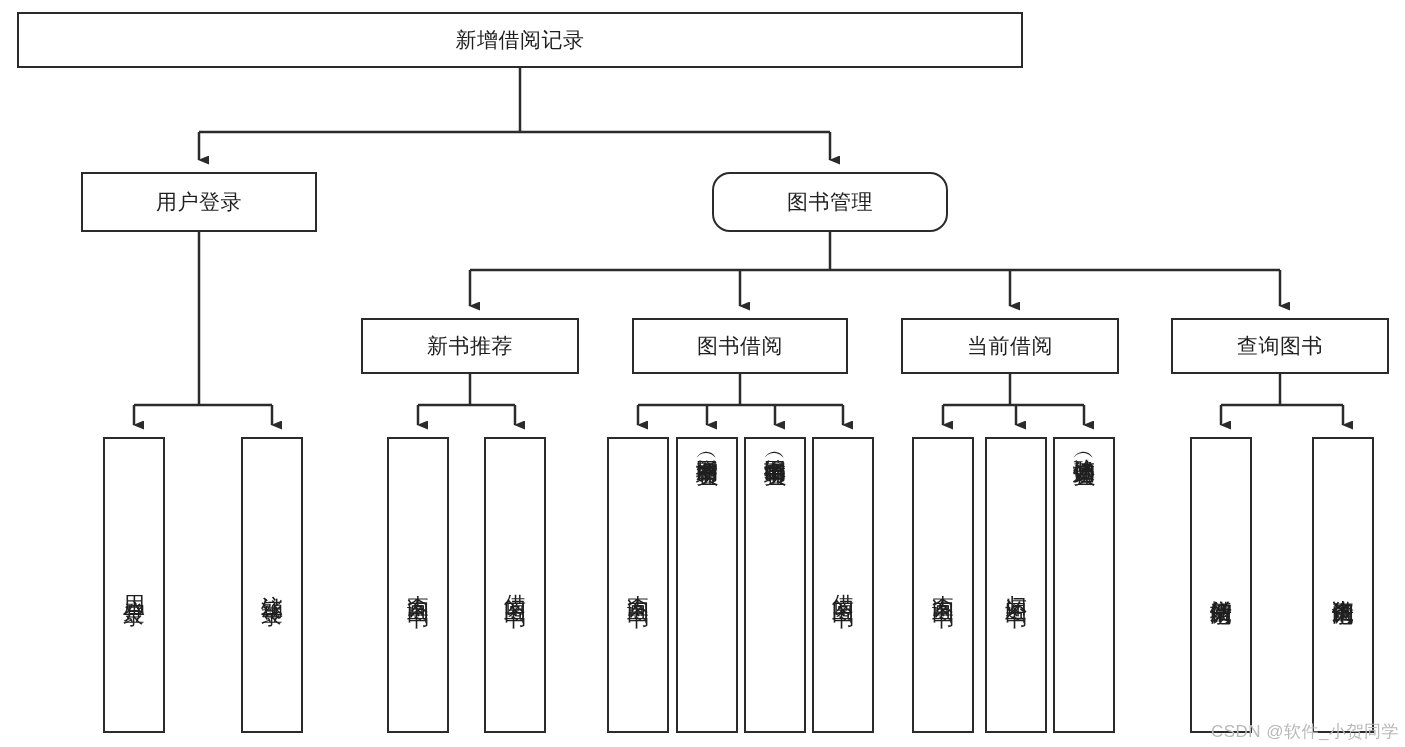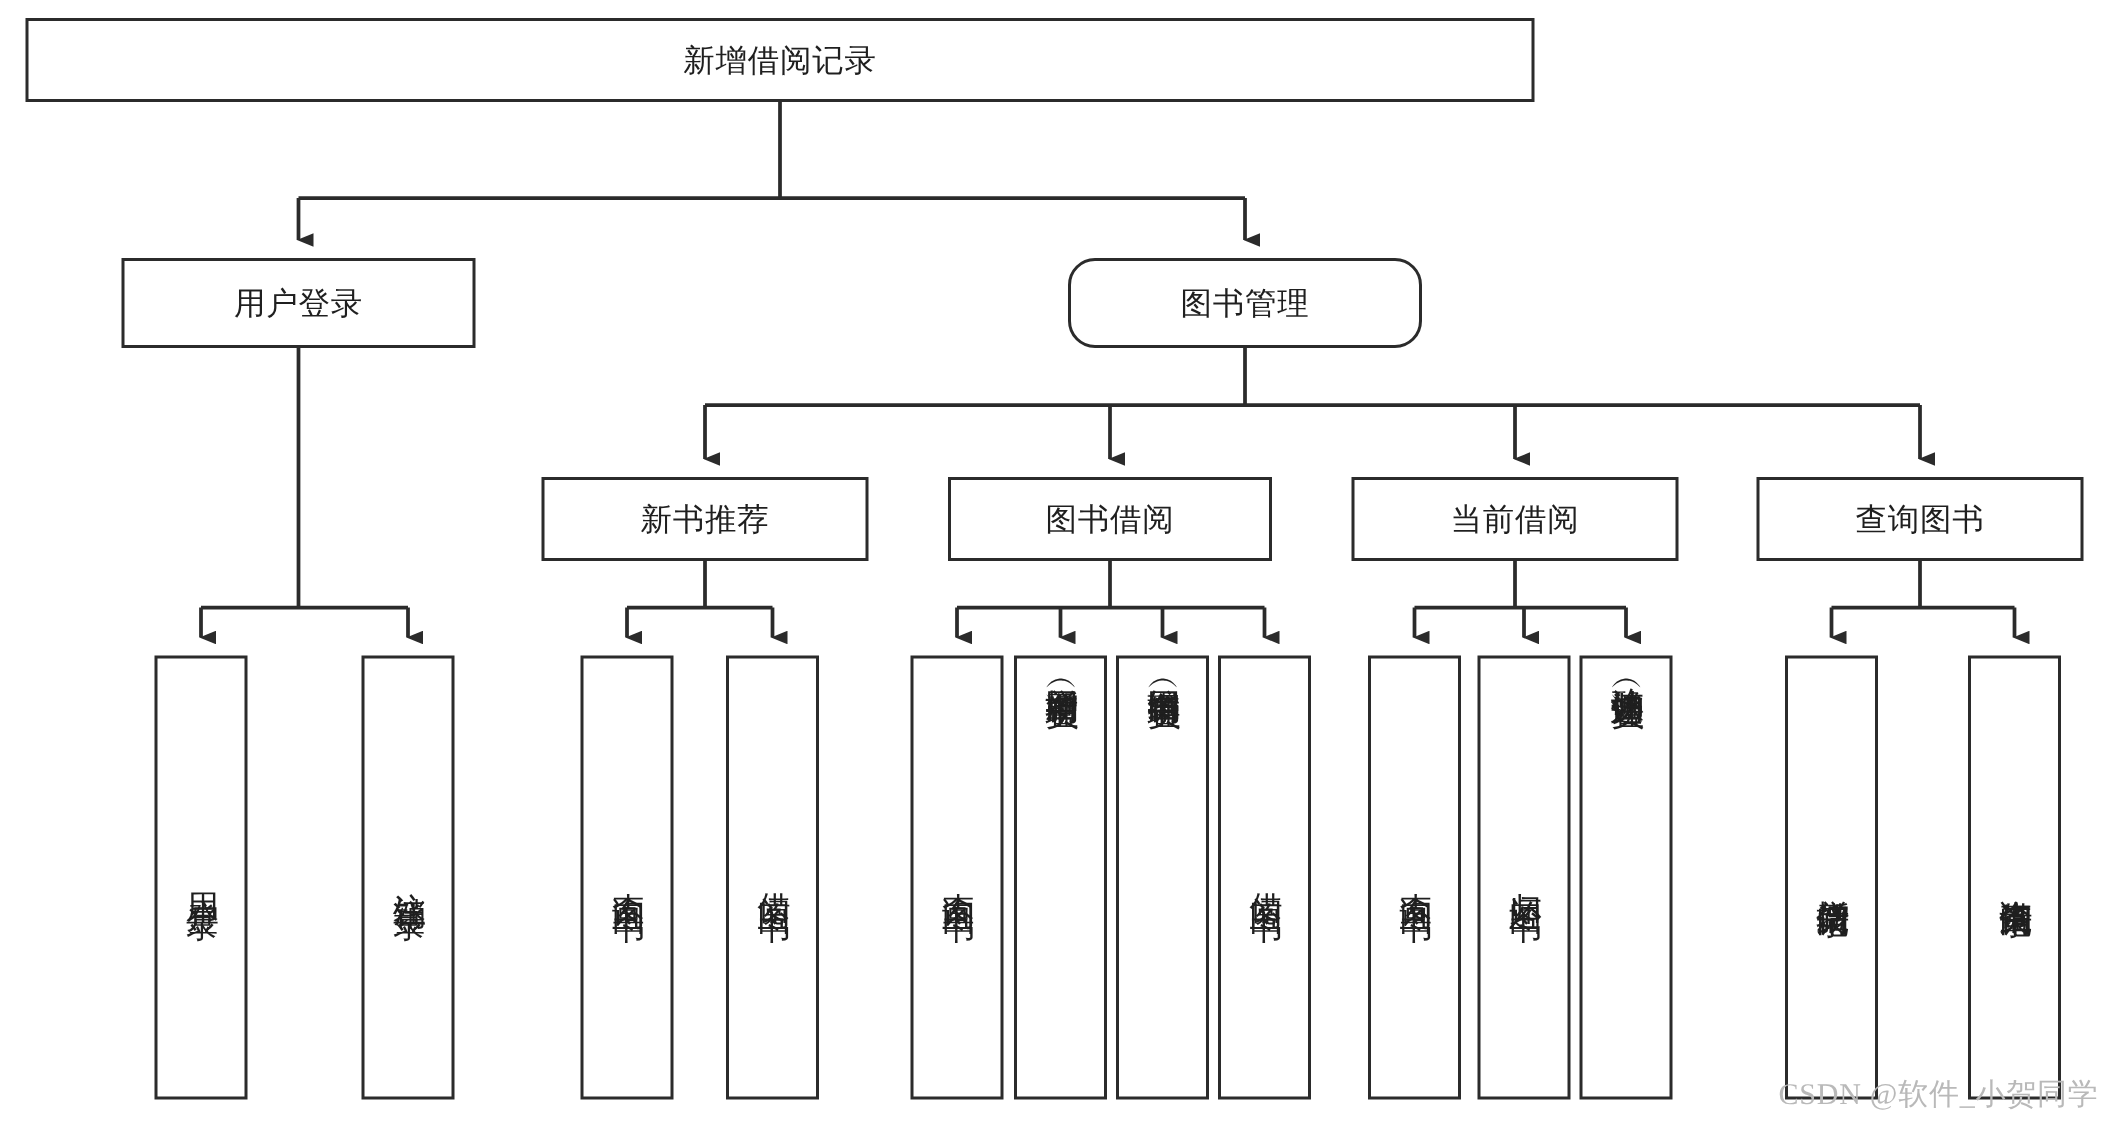--- a/index.html
+++ b/index.html
@@ -61,26 +61,26 @@
     letter-spacing: 1px;
   }
   .node.leaf.top-text {
     align-items: flex-start;
     padding-top: 2px;
   }
   #watermark {
     position: absolute;
     right: 6px;
     bottom: 4px;
-    font-size: 20px;
+    font-size: 17px;
     color: #b9b9b9;
     letter-spacing: 0.5px;
     z-index: 5;
     white-space: nowrap;
-    font-family: Liberation Serif, serif;
+    font-family: Liberation Sans, sans-serif;
   }
 </style>
 </head>
 <body>
 
 <div id="diagram-root">
 
   <svg id="edge-layer" viewBox="0 0 1405 747" width="1405" height="747" xmlns="http://www.w3.org/2000/svg">
     <defs>
       <marker id="arrowhead" markerWidth="9" markerHeight="11" refX="4.5" refY="10" orient="auto" markerUnits="userSpaceOnUse">

